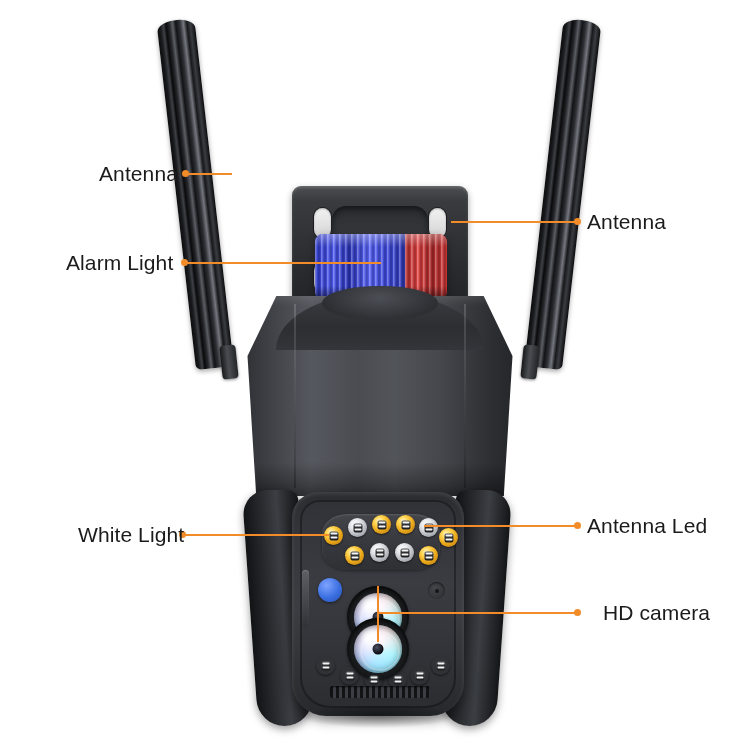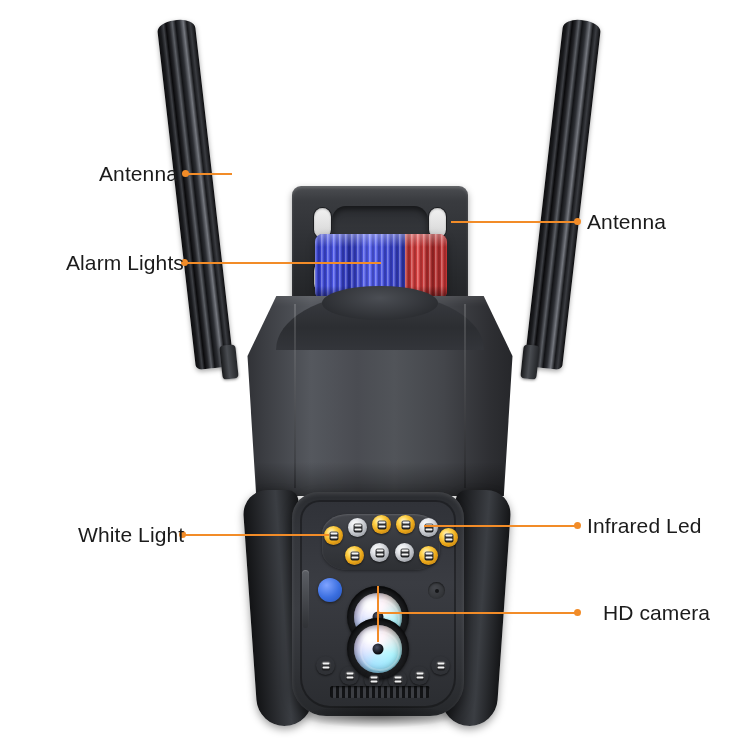--- a/index.html
+++ b/index.html
@@ -332,32 +332,32 @@
 
   <div class="leader-v" style="left:377px;top:586px;height:56px;"></div>
   <div class="leader" style="left:377px;top:612px;width:199px;"></div>
   <div class="dot" style="left:574px;top:609px;"></div>
 
   <div class="label l" style="left:99px;top:163px;transform:translateX(-0%);">
     <span>Antenna</span>
   </div>
 
   <div class="label l" style="left:66px;top:252px;">
-    <span>Alarm Lights</span>
+    <span>Alarm Light</span>
   </div>
 
   <div class="label l" style="left:78px;top:524px;">
     <span>White Light</span>
   </div>
 
   <div class="label r" style="left:587px;top:211px;">
     <span>Antenna</span>
   </div>
 
   <div class="label r" style="left:587px;top:515px;">
-    <span>Infrared Led</span>
+    <span>Antenna Led</span>
   </div>
 
   <div class="label r" style="left:603px;top:602px;">
     <span>HD camera</span>
   </div>
 
 </div>
 
 </body></html>

